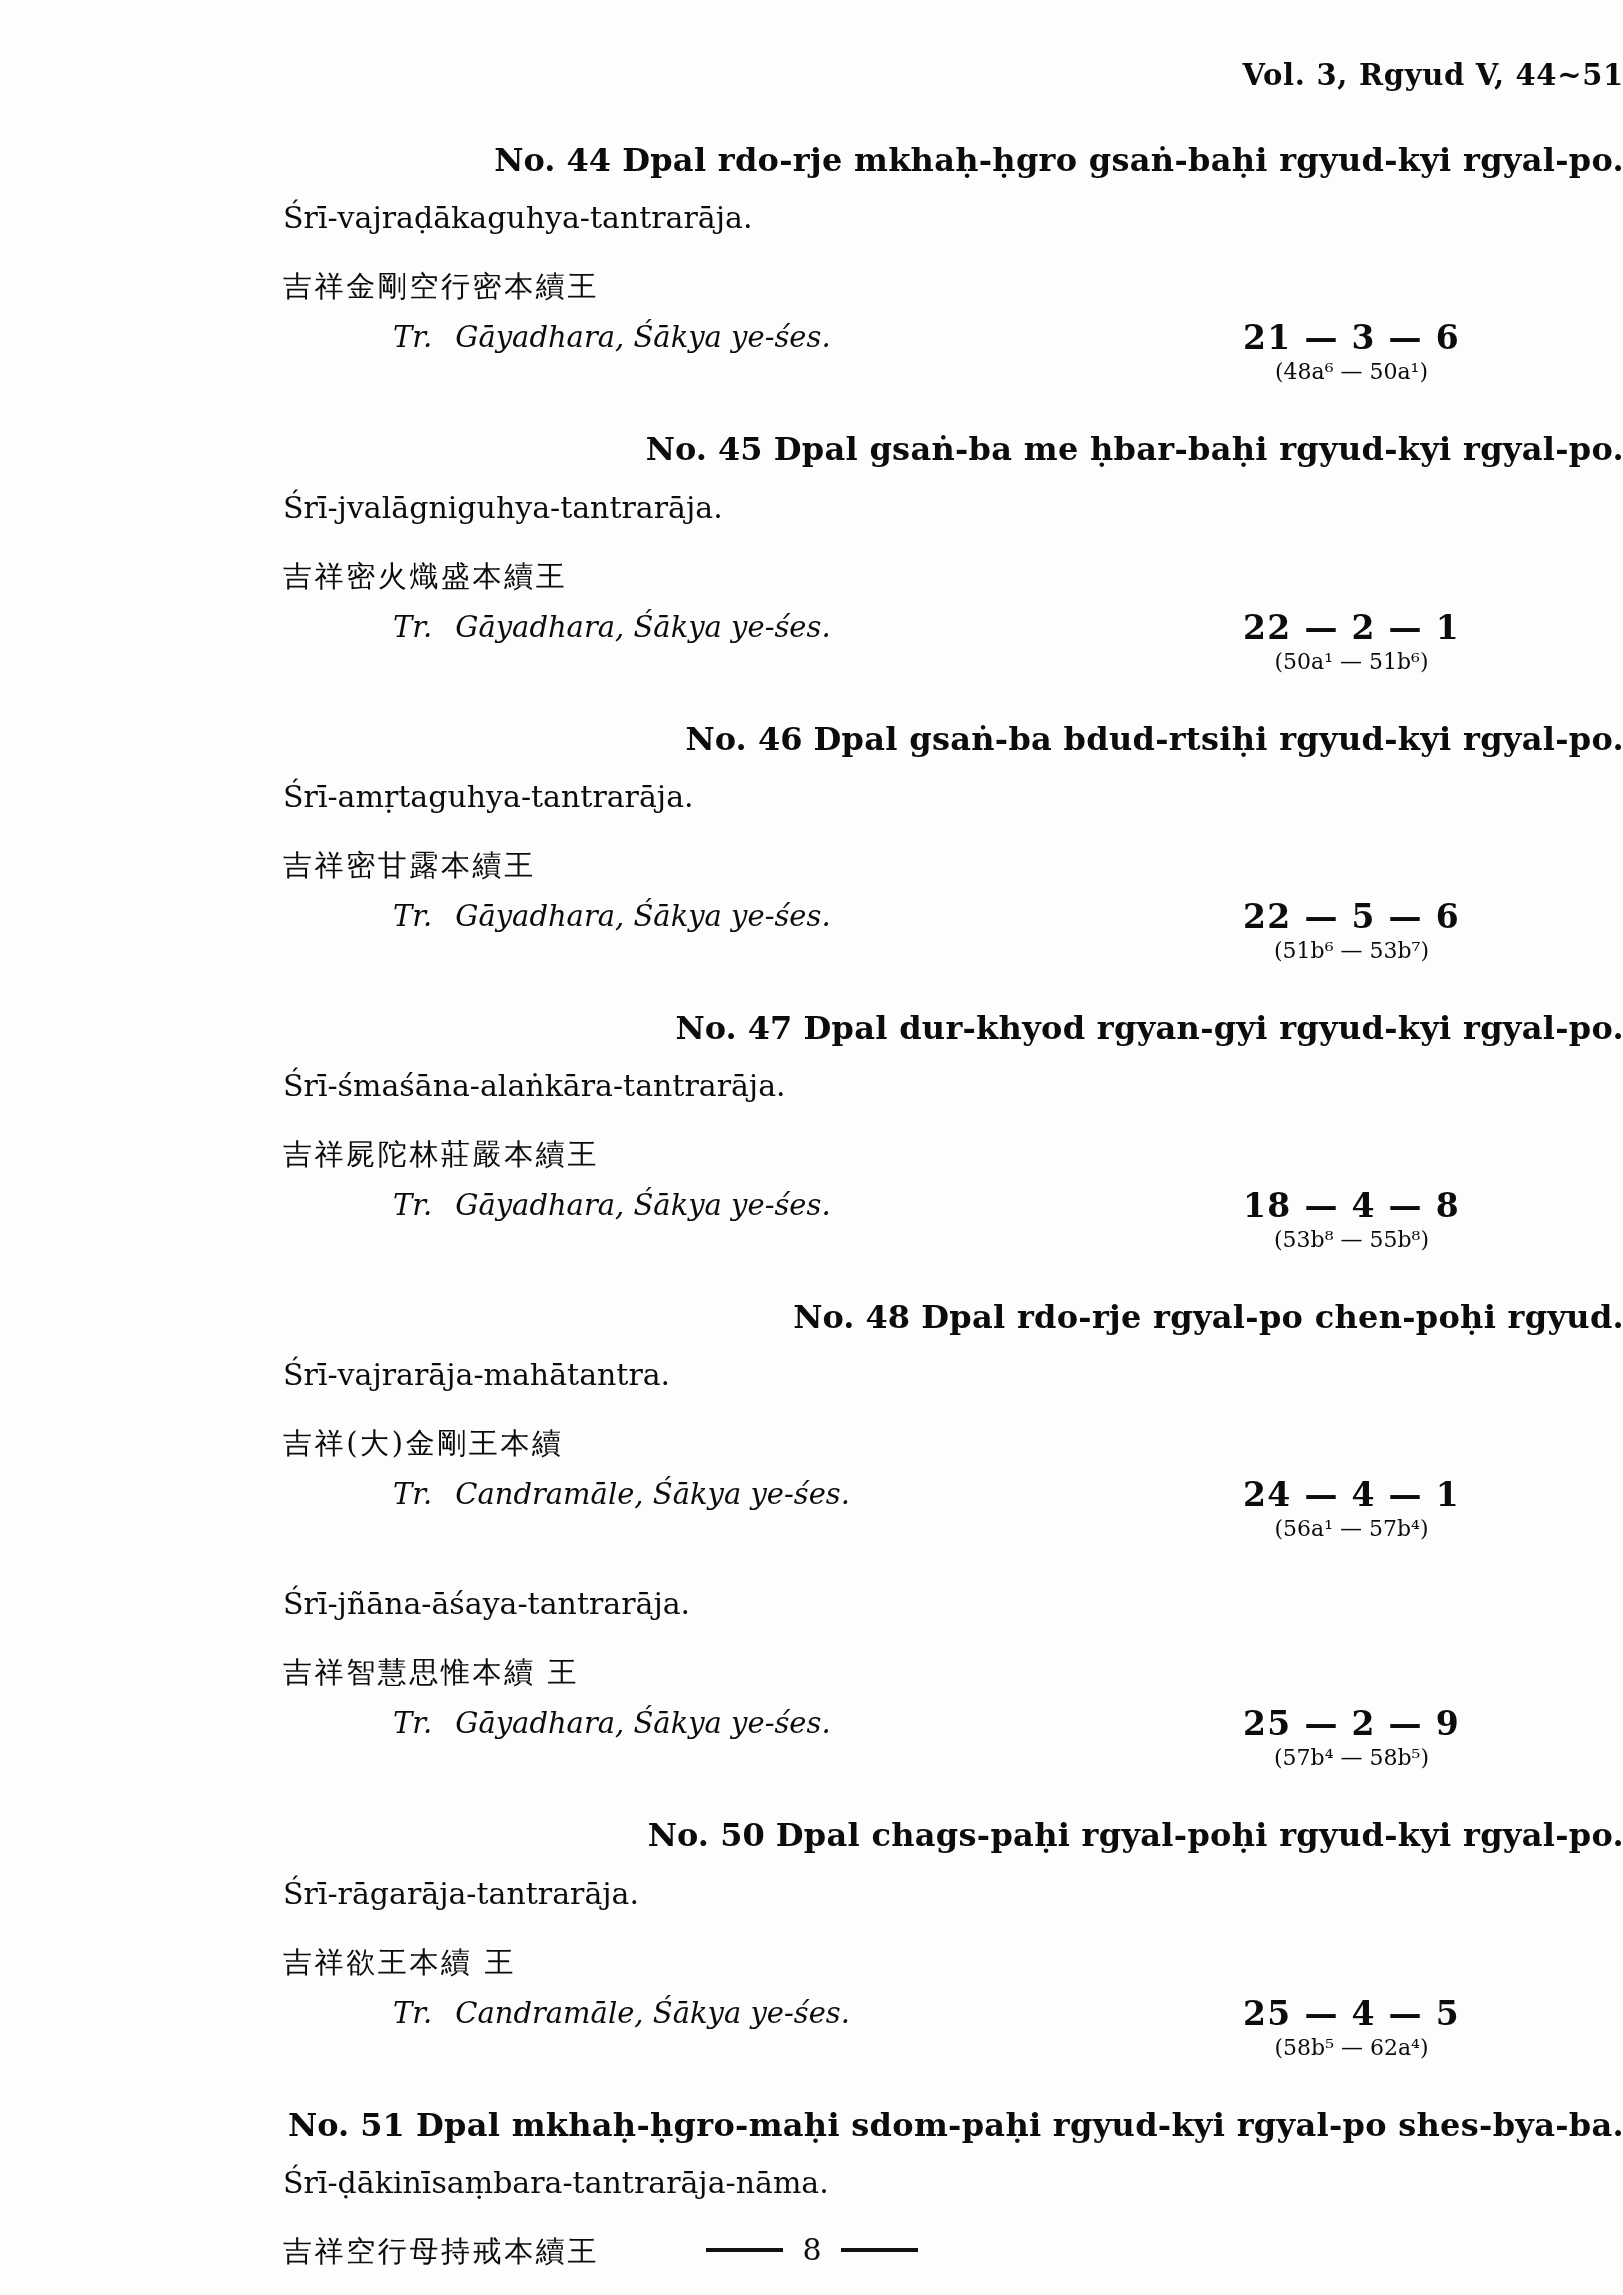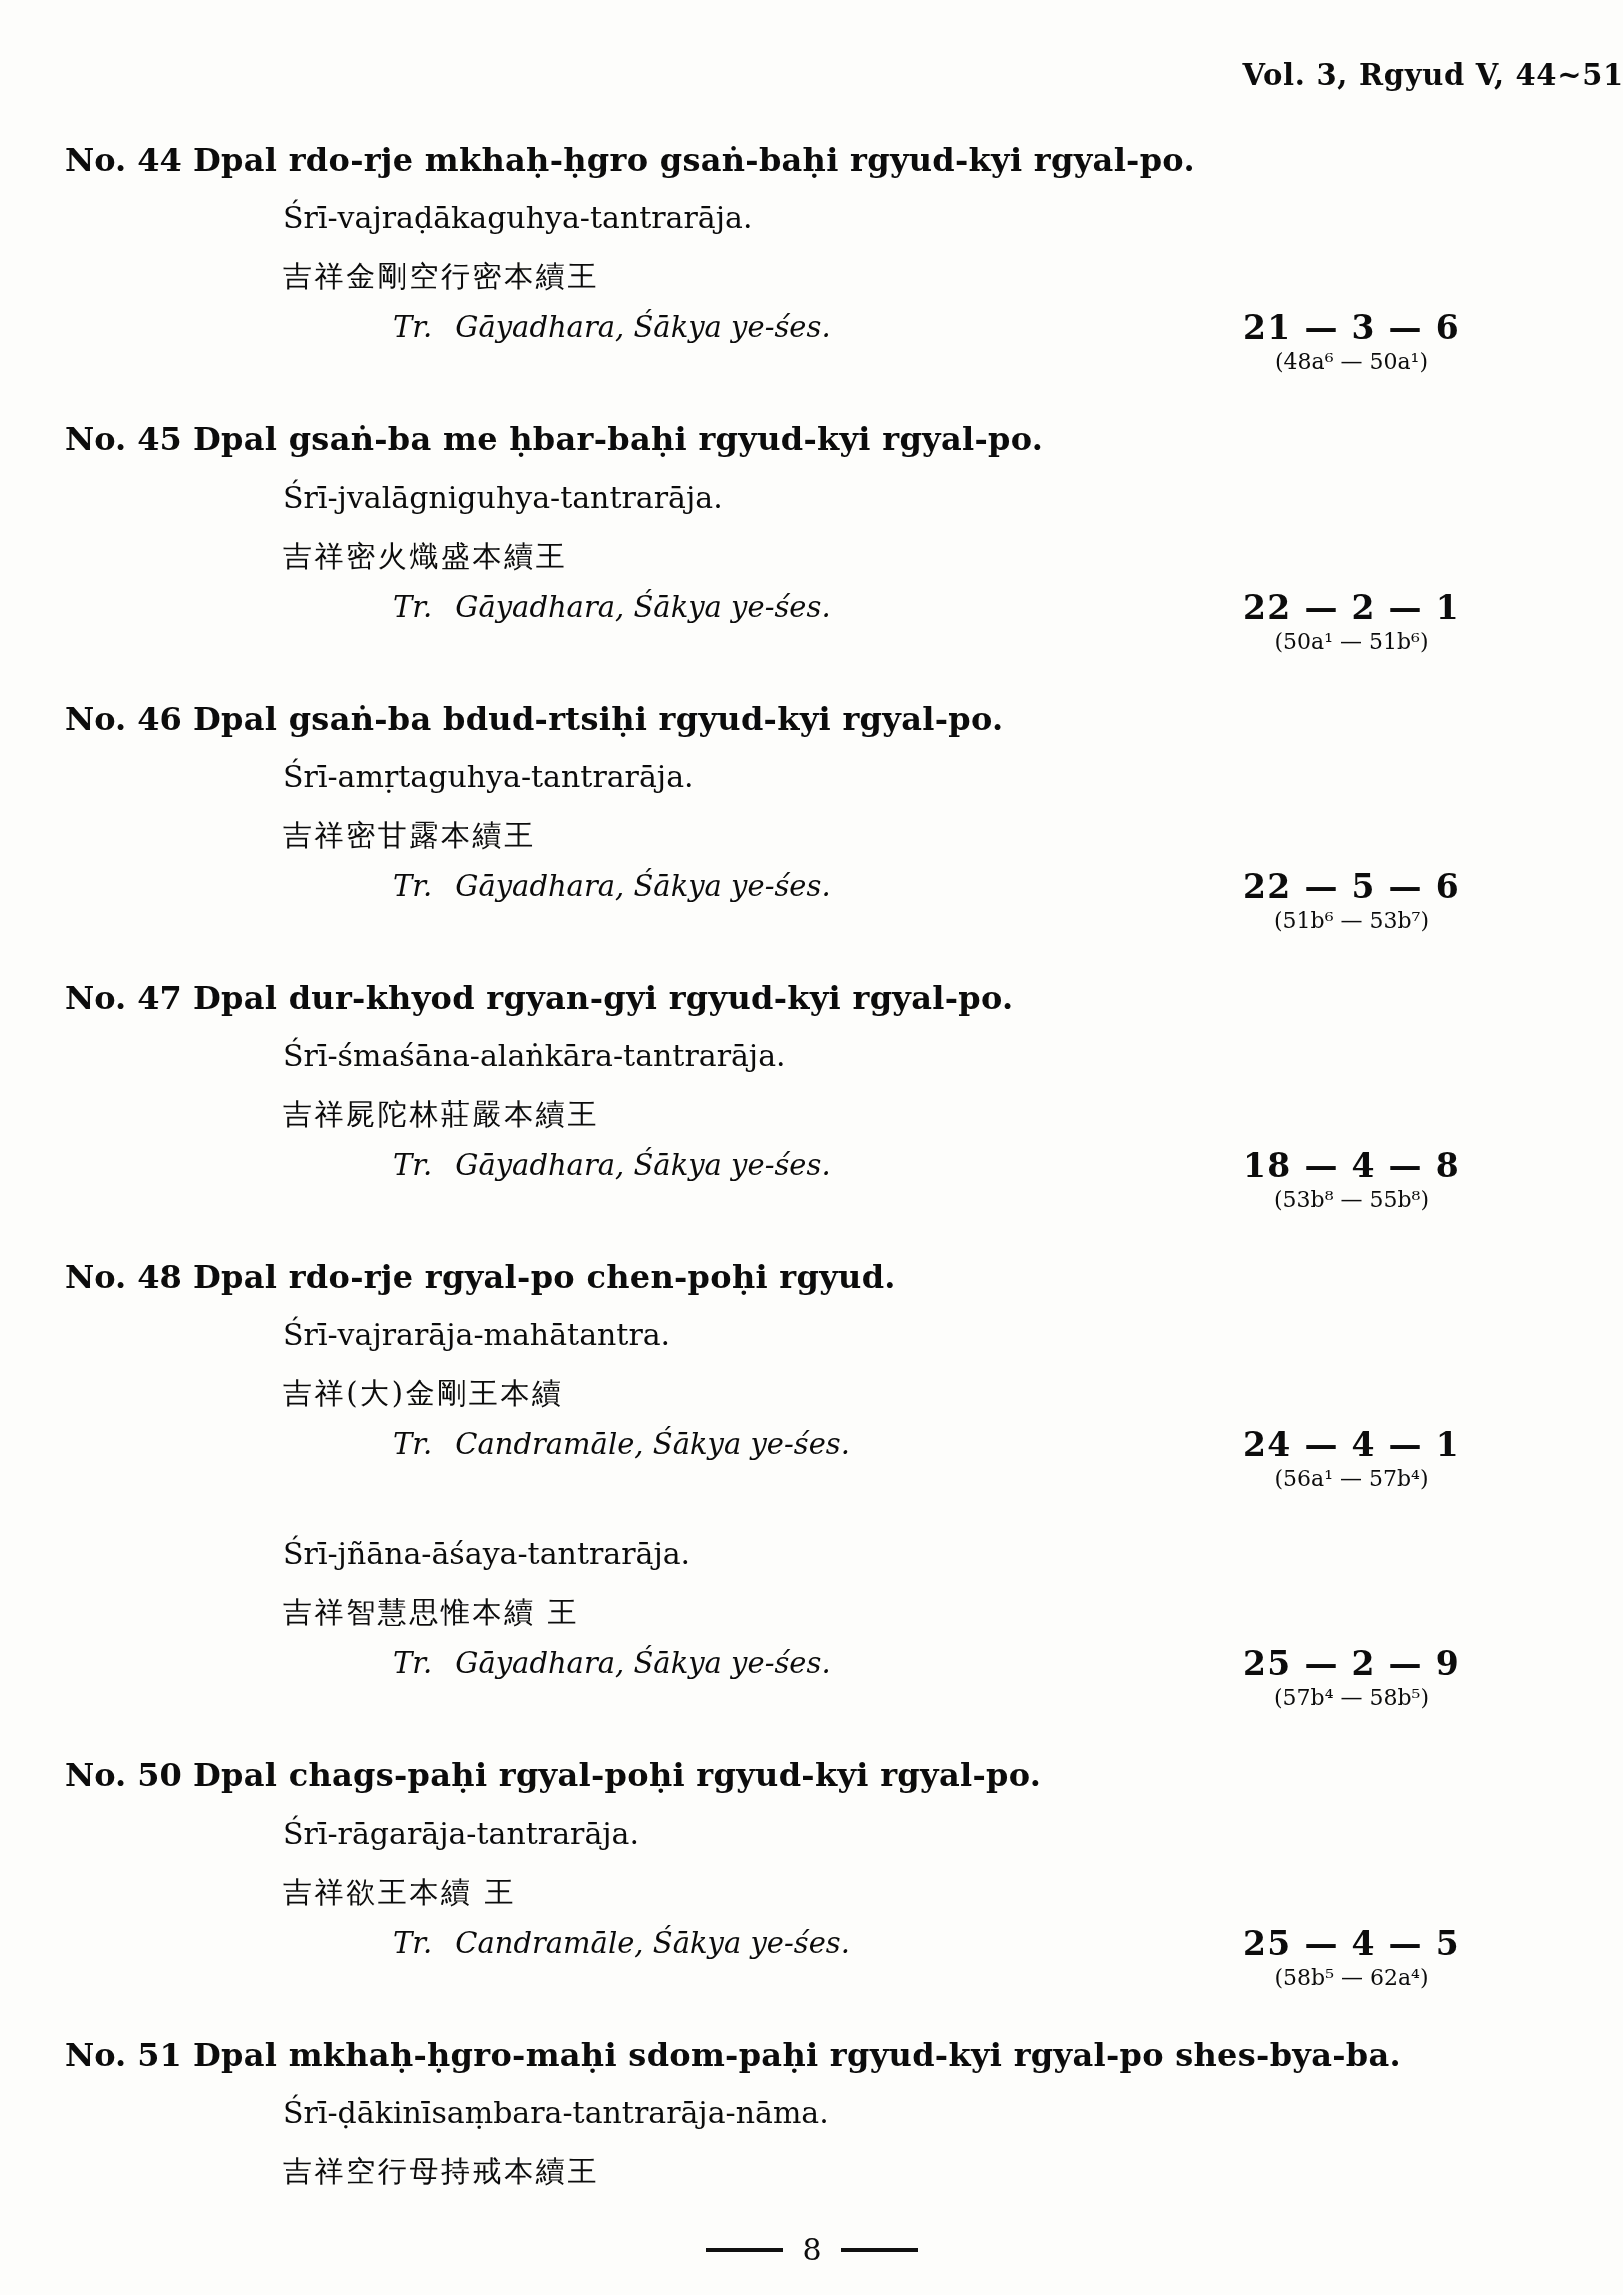--- a/index.html
+++ b/index.html
@@ -25,20 +25,21 @@
   }
   .entries {
     margin-top: 47px;
   }
   .entry {
     margin-bottom: 41px;
   }
   .title-row {
     display: flex;
     align-items: baseline;
+    justify-content: flex-end;
   }
   .num {
     flex: 0 0 128px;
     margin-left: 65px;
     font-size: 32px;
     line-height: 42px;
     font-weight: bold;
     white-space: nowrap;
   }
   .tib {
@@ -46,21 +47,21 @@
     line-height: 42px;
     font-weight: bold;
     letter-spacing: 0.3px;
   }
   .skt {
     margin: 18.3px 0 0 283px;
     font-size: 30px;
     line-height: 37px;
   }
   .chn {
-    margin: 22px 0 0 283px;
+    margin: 32px 0 0 283px;
     font-size: 29px;
     line-height: 37px;
     letter-spacing: 2.6px;
   }
   .tr-row {
     margin-top: 13px;
     display: flex;
     justify-content: space-between;
     align-items: flex-start;
     min-height: 68px;

